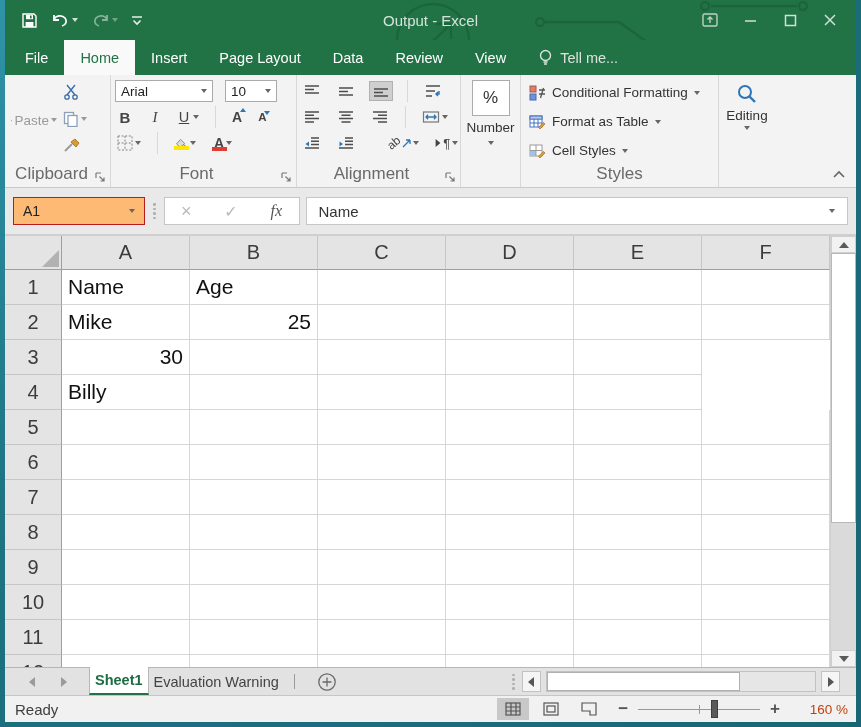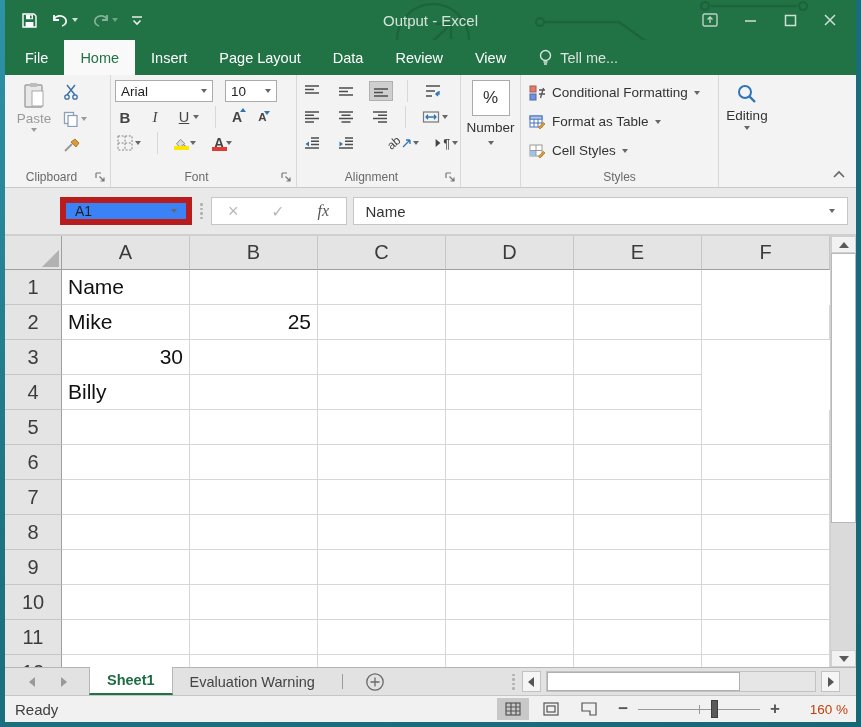--- a/index.html
+++ b/index.html
@@ -27,54 +27,54 @@
   .mtabs { display:flex; align-items:stretch; }
   .mtab { padding:0 16px; display:flex; align-items:center; color:#fff; font-size:14.5px; white-space:nowrap; }
   .mtab.active { background:#f9f9f9; color:#217346; }
   .tellme { display:flex; align-items:center; gap:7px; color:#d8e4dd; margin-left:16px; font-size:14.5px; white-space:nowrap; }
   .share { margin-left:auto; background:#1d5c38; color:#fff; display:flex; align-items:center; gap:7px;
     padding:0 15px; font-size:14.5px; }
 
   
   .ribbon { height:113px; background:#f3f3f3; border-bottom:1px solid #c9c9c9; display:flex; position:relative; padding-left:2px; flex:none; }
   .rgroup { position:relative; border-right:1px solid #d8d8d8; padding:5px 4px 20px 4px; display:flex; flex-direction:column; gap:4px; }
-  .glabel { position:absolute; bottom:3px; left:0; right:14px; text-align:center; font-size:12px; color:#6a6a6a; }
+  .glabel { position:absolute; bottom:3px; left:0; right:14px; text-align:center; font-size:17px; color:#6a6a6a; }
   .glabel.center { right:0; }
   .launcher { position:absolute; bottom:4px; right:4px; width:12px; height:12px; }
   .rrow { display:flex; align-items:center; gap:12px; height:22px; }
   .rbtn { display:flex; align-items:center; justify-content:center; padding:1px 2px; gap:2px; }
   .rbtn.on { background:#cfcfcf; border:1px solid #b0b0b0; }
   .sep-v { width:1px; align-self:stretch; background:#d8d8d8; margin:0 2px; }
   .dd { width:0; height:0; border-left:3.5px solid transparent; border-right:3.5px solid transparent; border-top:4px solid #666; }
   .dd.lt { border-top-color:#9a9a9a; }
   .combo { background:#fff; border:1px solid #ababab; height:22px; display:flex; align-items:center;
     font-size:13.5px; color:#222; padding:0 5px; gap:4px; }
   .combo .spacer { flex:1; }
   .clip-wrap { display:flex; gap:4px; }
-  .paste { width:46px; height:78px; display:flex; flex-direction:column; align-items:center; justify-content:flex-start;
+  .paste { width:46px; height:78px; display:flex; flex-direction:row; align-items:center; justify-content:flex-start;
     color:#9a9a9a; font-size:13.5px; gap:2px; padding-top:2px; }
   .smallcol { display:flex; flex-direction:column; gap:3px; }
   .smallcol .rbtn { height:24px; justify-content:flex-start; }
   .blet { font-weight:bold; font-size:15px; color:#444; width:16px; text-align:center; }
   .ilet { font-style:italic; font-family:"Liberation Serif", serif; font-size:15px; color:#444; width:12px; text-align:center; }
   .ulet { font-size:14.5px; color:#444; text-decoration:underline; width:14px; text-align:center; }
   .alet { font-size:13px; color:#444; font-weight:bold; }
   .colorbar { position:absolute; left:2px; bottom:1px; width:15px; height:4px; }
   .pctbox { width:38px; height:36px; background:#fff; border:1px solid #ababab; display:flex; align-items:center;
     justify-content:center; font-size:17px; color:#333; margin:0 auto; }
   .numword { font-size:13.5px; color:#333; text-align:center; }
   .style-item { display:flex; align-items:center; gap:6px; height:25px; font-size:13.5px; color:#333; padding:0 4px; }
   .bigbtn { width:48px; display:flex; flex-direction:column; align-items:center; gap:3px; padding-top:3px;
     font-size:13.5px; color:#333; }
   .collapse { position:absolute; right:10px; bottom:8px; }
 
   
   .frow { height:48px; background:#e9e9e9; display:flex; align-items:center; padding:0 8px; border-bottom:2px solid #cfcfcf; flex:none; }
-  .namebox { width:132px; height:28px; background:#3b82f6; border:6px solid #b91c1c; display:flex; align-items:center;
-    padding:0 9px; font-size:14px; color:#222; gap:6px;margin-left:47px; }
+  .namebox { width:132px; height:28px; background:#fdba74; border:1px solid #b91c1c; display:flex; align-items:center;
+    padding:0 9px; font-size:14px; color:#222; gap:6px; }
   .handle { display:flex; flex-direction:column; gap:2px; margin:0 8px; }
   .handle i { width:2.5px; height:2.5px; border-radius:50%; background:#b0b0b0; }
   .fbtns { height:28px; width:136px; background:#fff; border:1px solid #c6c6c6; display:flex; align-items:center;
     justify-content:space-around; color:#b8b8b8; font-size:15px; }
   .fx { font-style:italic; font-family:"Liberation Serif", serif; color:#555; font-size:16px; }
   .finput { flex:1; height:28px; background:#fff; border:1px solid #c6c6c6; display:flex; align-items:center;
     padding:0 12px; font-size:15px; color:#333; margin-left:6px; }
   .finput .chev { margin-left:auto; }
 
   
@@ -101,21 +101,21 @@
   .tri-u { width:0;height:0;border-left:5px solid transparent;border-right:5px solid transparent;border-bottom:6px solid #5a5a5a; }
   .tri-d { width:0;height:0;border-left:5px solid transparent;border-right:5px solid transparent;border-top:6px solid #5a5a5a; }
   .tri-l { width:0;height:0;border-top:5px solid transparent;border-bottom:5px solid transparent;border-right:6px solid #555; }
   .tri-r { width:0;height:0;border-top:5px solid transparent;border-bottom:5px solid transparent;border-left:6px solid #555; }
 
   
   .sheetbar { height:28px; background:#e2e2e2; border-top:1px solid #b6b6b6; display:flex; align-items:stretch;
     position:relative; flex:none; }
   .snav { display:flex; align-items:center; gap:26px; padding:0 22px 0 24px; }
   .snav .tri-l { border-right-color:#9a9a9a; } .snav .tri-r { border-left-color:#9a9a9a; }
-  .stab { padding:0 17px; display:flex; align-items:center; font-size:14.5px; color:#444; white-space:nowrap; }
+  .stab { padding:0 5px; display:flex; align-items:center; font-size:14.5px; color:#444; white-space:nowrap; }
   .stab.active { background:#fff; border-left:1px solid #b6b6b6; border-right:1px solid #b6b6b6;
     border-bottom:2px solid #217346; color:#1e6b43; font-weight:bold; margin-top:-1px; }
   .tabsep { width:1px; background:#9a9a9a; margin:6px 10px; }
   .addsheet { display:flex; align-items:center; padding:0 12px; }
   .hzone { position:absolute; left:505px; right:16px; top:3px; height:21px; display:flex; align-items:center; gap:5px; }
   .harr { width:19px; height:21px; background:#f5f5f5; border:1px solid #c2c2c2; display:flex; align-items:center; justify-content:center; }
   .htrack { flex:1; height:21px; background:#e6e6e6; border:1px solid #c2c2c2; position:relative; }
   .hthumb { position:absolute; left:0; top:0; bottom:0; width:72%; background:#fff; border:1px solid #b0b0b0; }
 
   
@@ -508,20 +508,21 @@
         <div class="colh">B</div>
         <div class="colh">C</div>
         <div class="colh">D</div>
         <div class="colh">E</div>
         <div class="colh">F</div>
       </div>
     <div class="grows" id="grid-rows">
         <div class="grow_">
           <div class="rowh">1</div>
           <div class="gcell">Name</div>
+          <div class="gcell">Age</div>
           <div class="gcell"></div>
           <div class="gcell"></div>
           <div class="gcell"></div>
           <div class="gcell"></div>
         </div>
         <div class="grow_">
           <div class="rowh">2</div>
           <div class="gcell">Mike</div>
           <div class="gcell num">25</div>
           <div class="gcell"></div>

